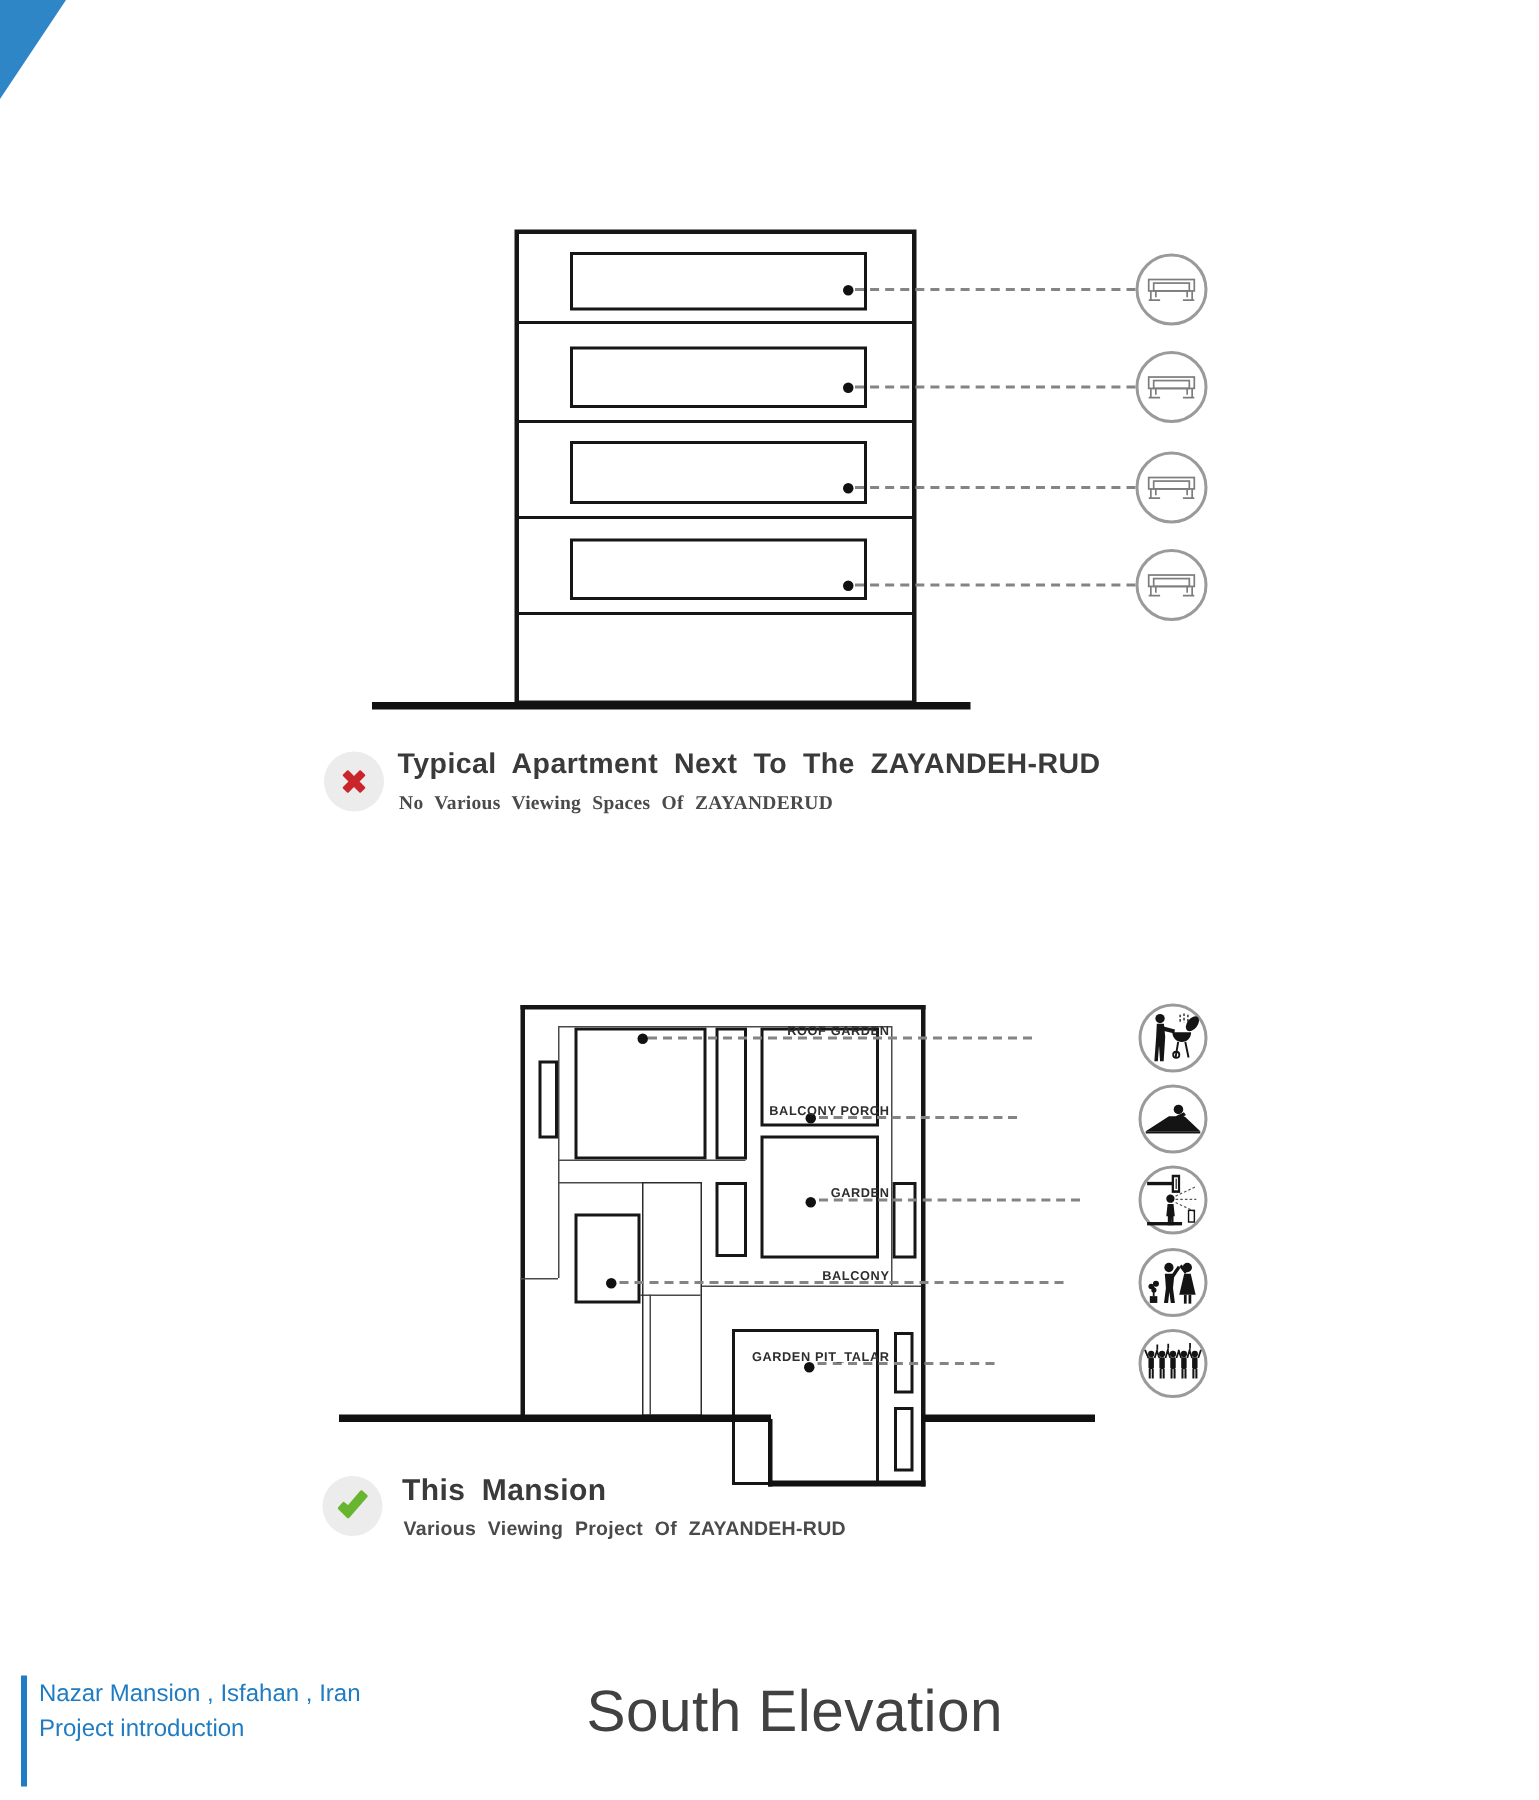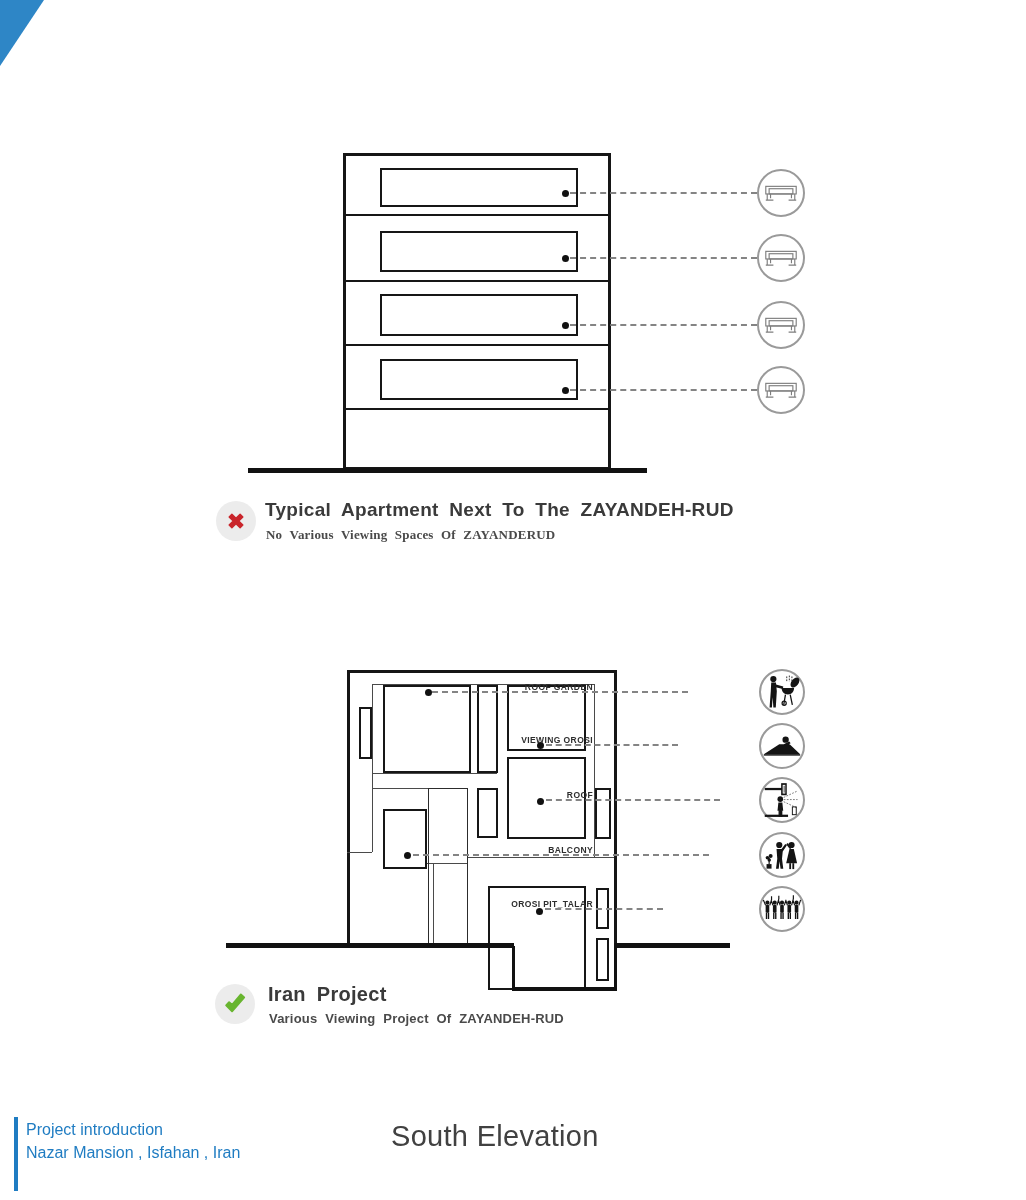--- a/index.html
+++ b/index.html
@@ -25,21 +25,21 @@
   
   .badge{position:absolute;width:40px;height:40px;border-radius:50%;background:#ececec;
          display:flex;align-items:center;justify-content:center;}
   .cap-title{position:absolute;font-size:19px;font-weight:600;color:#3a3a3a;
              letter-spacing:.3px;word-spacing:5px;white-space:nowrap;}
   .cap-sub{position:absolute;font-size:13px;font-weight:600;color:#4a4a4a;
            letter-spacing:.2px;word-spacing:4px;white-space:nowrap;}
   
   .credit-bar{position:absolute;left:14px;top:1117px;width:4px;height:74px;background:#1f7cc2;}
   .credit{position:absolute;left:26px;top:1118px;color:#1f7cc2;font-size:16px;line-height:23px;}
-  .drawing-title{position:absolute;left:391px;top:1120px;font-size:29px;color:#414141;
+  .drawing-title{position:absolute;left:391px;top:1120px;font-size:39px;color:#414141;
                  letter-spacing:.3px;white-space:nowrap;}
   svg{display:block;}
 </style>
 </head>
 <body>
 
 <div class="stage">
 
   <div class="ribbon"></div>
 
@@ -150,24 +150,24 @@
     <div class="leader" style="left:546px;top:799px;width:174px;"></div>
     <div class="leader" style="left:413px;top:854px;width:296px;"></div>
     <div class="leader" style="left:545px;top:908px;width:118px;"></div>
     <div class="dot" style="left:425px;top:689px;"></div>
     <div class="dot" style="left:537px;top:742px;"></div>
     <div class="dot" style="left:537px;top:798px;"></div>
     <div class="dot" style="left:404px;top:852px;"></div>
     <div class="dot" style="left:536px;top:908px;"></div>
 
     <div class="legend-label" style="right:273px;top:687px;">ROOF GARDEN</div>
-    <div class="legend-label" style="right:273px;top:740px;">VIEWING OROSI</div>
-    <div class="legend-label" style="right:273px;top:795px;">ROOF</div>
+    <div class="legend-label" style="right:273px;top:740px;">BALCONY PORCH</div>
+    <div class="legend-label" style="right:273px;top:795px;">GARDEN</div>
     <div class="legend-label" style="right:273px;top:850px;">BALCONY</div>
-    <div class="legend-label" style="right:273px;top:904px;">OROSI PIT_TALAR</div>
+    <div class="legend-label" style="right:273px;top:904px;">GARDEN PIT_TALAR</div>
 
     <div class="circ" style="left:759px;top:669px;width:46px;height:46px;">
       <span>
           <svg width="38" height="38" viewBox="0 0 44 44" fill="#141414">
             <circle cx="12" cy="7" r="3.6"></circle>
             <path d="M9.5 11 L15 11 L16 21 L14.8 40 H12 L11.2 28 L10.3 40 H7.6 L9 21 Z"></path>
             <path d="M14 13 L23.5 15.5 L23 18.5 L13.5 16.2 Z"></path>
             <path d="M21.5 17.5 h14.5 c0 4.4-3.2 7.5-7.2 7.5 s-7.3-3.1-7.3-7.5 z"></path>
             <ellipse cx="37" cy="11" rx="4" ry="6.5" transform="rotate(38 37 11)"></ellipse>
             <g stroke="#141414" stroke-width="1.5" fill="none">
@@ -260,24 +260,24 @@
         </span>
     </div>
 
     <div class="badge" style="left:215px;top:984px;">
       <span>
           <svg width="28" height="28" viewBox="0 0 38 38">
             <path d="M7 21 L15 29 L31.5 10 L27 6 L15 20 L11 16.5 Z" fill="#68b52f" stroke="#68b52f" stroke-width="2.5" stroke-linejoin="round"></path>
           </svg>
         </span>
     </div>
-    <div class="cap-title" style="left:268px;top:983px;font-size:20px;">Iran Project</div>
+    <div class="cap-title" style="left:268px;top:983px;font-size:20px;">This Mansion</div>
     <div class="cap-sub" style="left:269px;top:1011px;">Various Viewing Project Of ZAYANDEH-RUD</div>
   </div>
 
   <div class="credit-bar"></div>
   <div class="credit">
+    <div>Nazar Mansion , Isfahan , Iran</div>
     <div>Project introduction</div>
-    <div>Nazar Mansion , Isfahan , Iran</div>
   </div>
   <div class="drawing-title">South Elevation</div>
 
 </div>
 
 </body></html>

